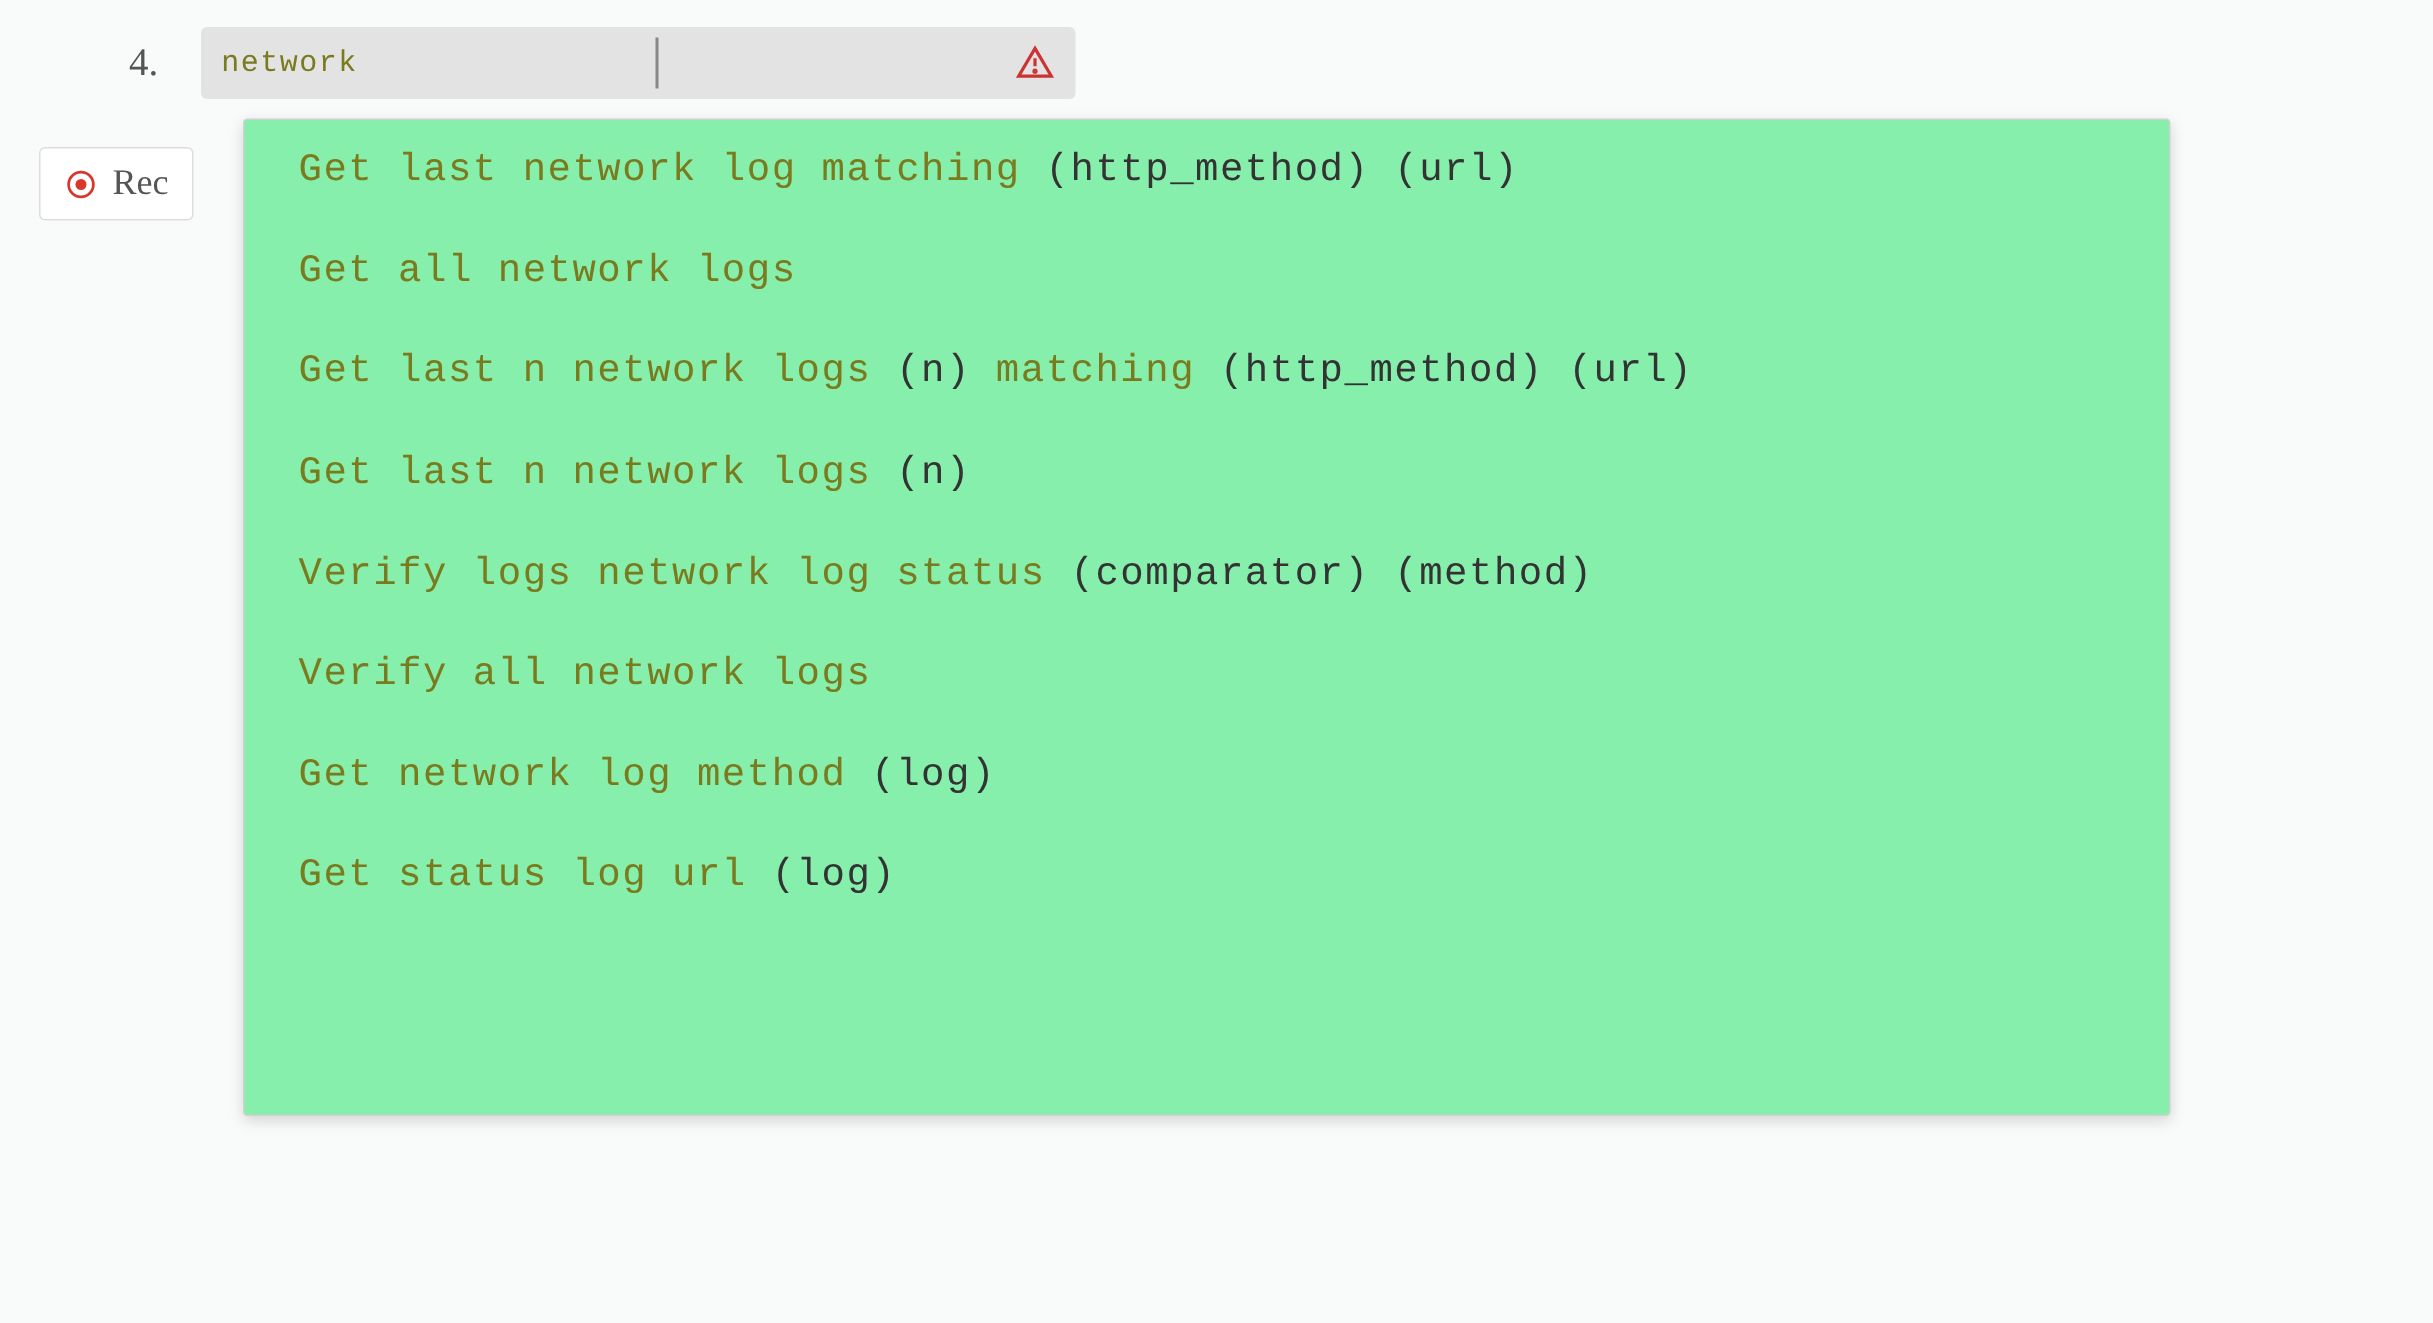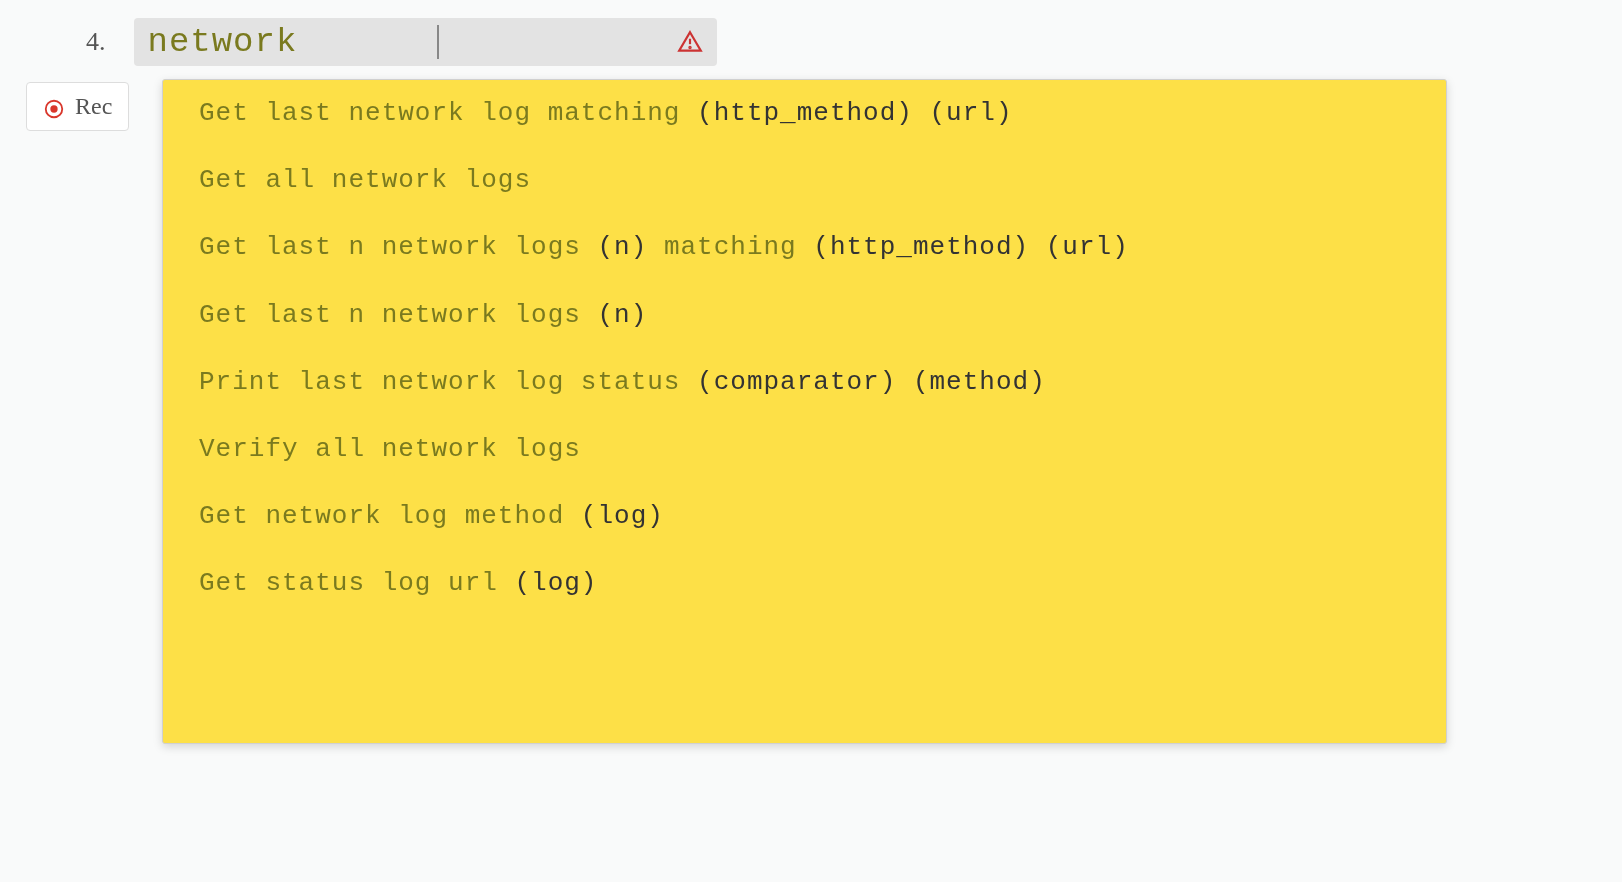--- a/index.html
+++ b/index.html
@@ -36,21 +36,21 @@
       height: 48px;
       width: 583px;
       padding: 0 14px;
     }
     .command-input {
       flex: 1;
       background: transparent;
       border: none;
       outline: none;
       font-family: 'Courier New', Courier, monospace;
-      font-size: 34px;
+      font-size: 20px;
       color: #7a7a1f;
       letter-spacing: 1px;
     }
     .cursor-line {
       position: absolute;
       left: 303px;
       top: 7px;
       bottom: 7px;
       width: 2px;
       background: #888;
@@ -61,23 +61,23 @@
       display: flex;
       align-items: center;
     }
     .warning-icon svg {
       width: 26px;
       height: 26px;
     }
     .record-button {
       position: absolute;
       left: 26px;
-      top: 82px;
+      top: 98px;
       display: flex;
-      align-items: flex-end;
+      align-items: center;
       background: #fff;
       border: 1px solid #ddd;
       border-radius: 4px;
       padding: 10px 16px;
       gap: 10px;
     }
     .record-icon {
       display: flex;
       align-items: center;
     }
@@ -89,21 +89,21 @@
       font-family: Georgia, serif;
       font-size: 24px;
       color: #555;
     }
     .suggestions-dropdown {
       position: absolute;
       left: 162px;
       top: 79px;
       width: 1285px;
       height: 665px;
-      background: #fde047;
+      background: #86efac;
       border: 1px solid #d0d0d0;
       border-radius: 3px;
       box-shadow: 0 3px 10px rgba(0,0,0,0.15);
       overflow: hidden;
       z-index: 10;
     }
     .suggestion-item {
       padding: 18px 36px;
       font-size: 26px;
       cursor: pointer;
@@ -144,17 +144,17 @@
     </svg>
   </span>
   <span class="record-label">Rec</span>
 </div>
 
 <div class="suggestions-dropdown" id="suggestions-container">
 <div class="suggestion-item"><span class="kw">Get last network log matching </span><span class="param">(http_method) (url)</span></div>
     <div class="suggestion-item"><span class="kw">Get all network logs</span></div>
     <div class="suggestion-item"><span class="kw">Get last n network logs </span><span class="param">(n)</span><span class="kw"> matching </span><span class="param">(http_method) (url)</span></div>
     <div class="suggestion-item"><span class="kw">Get last n network logs </span><span class="param">(n)</span></div>
-    <div class="suggestion-item"><span class="kw">Print last network log status </span><span class="param">(comparator) (method)</span></div>
+    <div class="suggestion-item"><span class="kw">Verify logs network log status </span><span class="param">(comparator) (method)</span></div>
     <div class="suggestion-item"><span class="kw">Verify all network logs</span></div>
     <div class="suggestion-item"><span class="kw">Get network log method </span><span class="param">(log)</span></div>
     <div class="suggestion-item"><span class="kw">Get status log url </span><span class="param">(log)</span></div>
   </div>
 
 </body></html>

